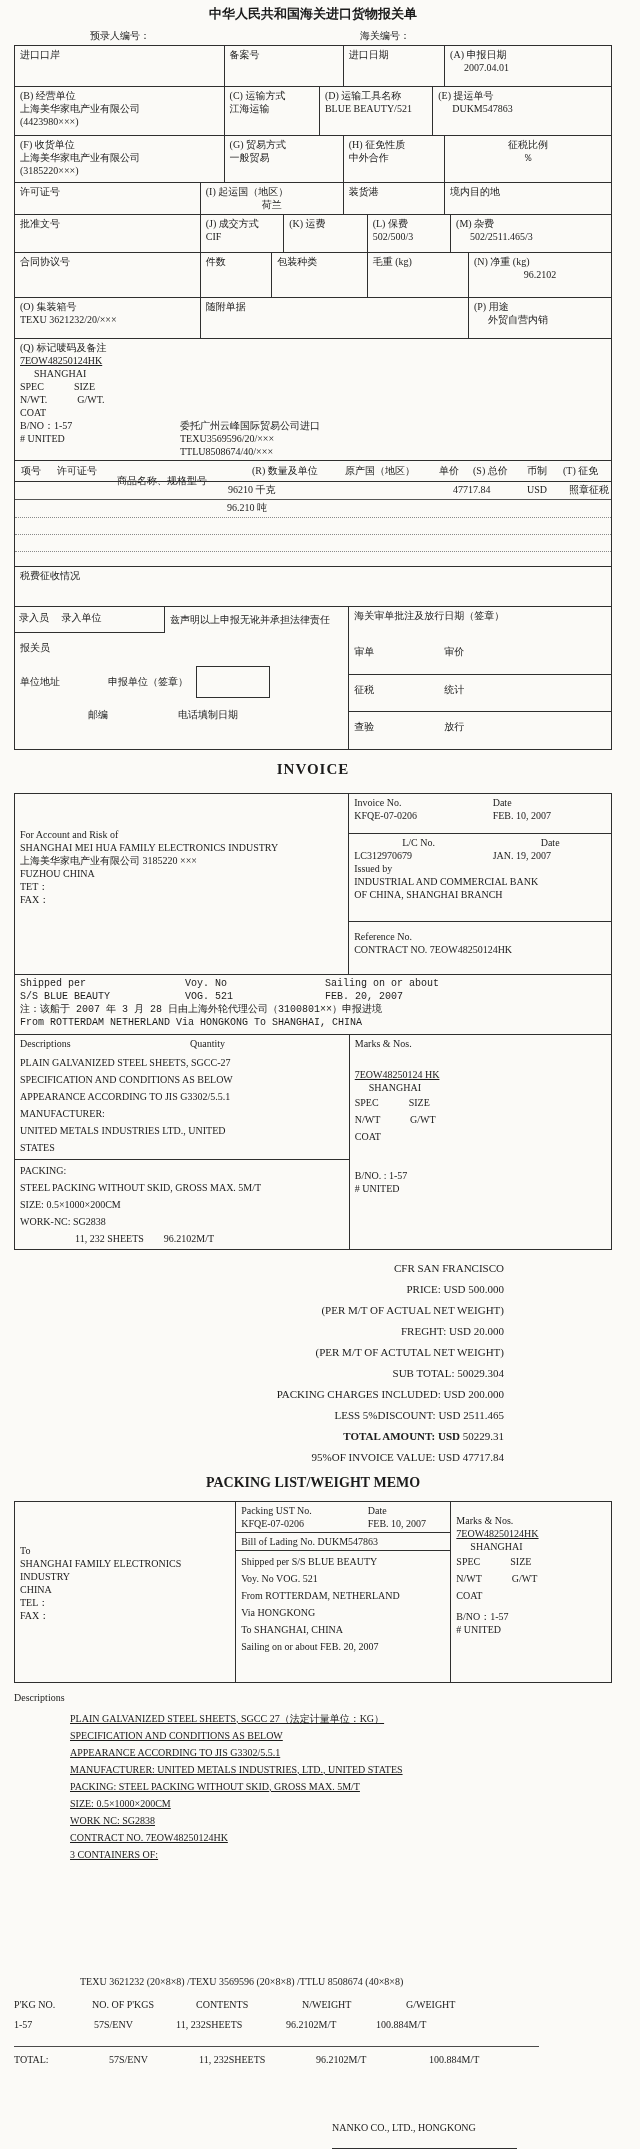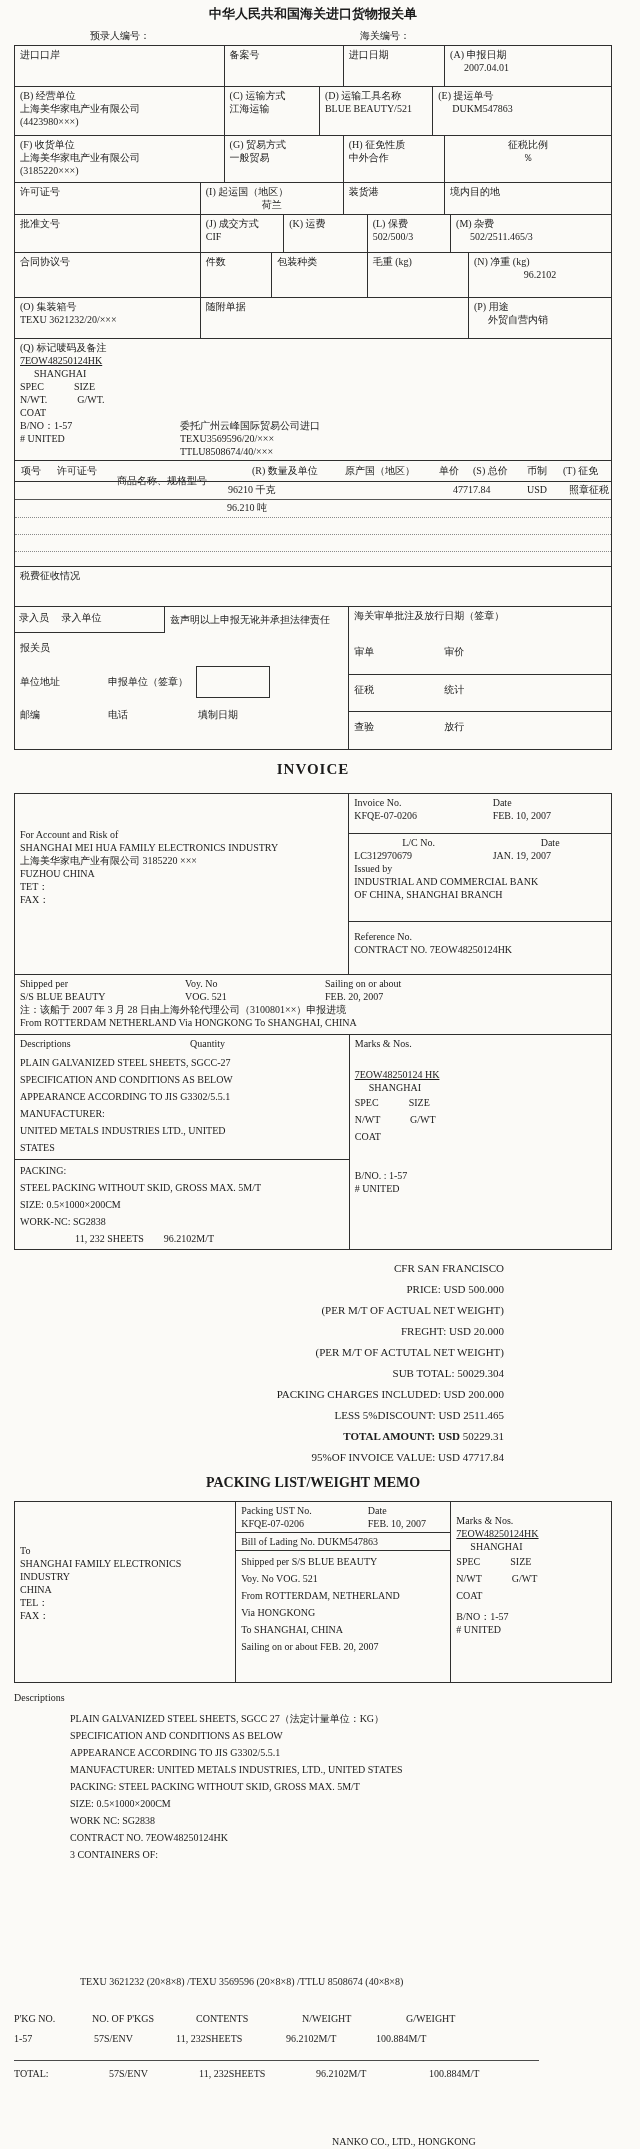--- a/index.html
+++ b/index.html
@@ -210,21 +210,21 @@
             <span style="margin-left:10px;">录入单位</span>
           </div>
           <div class="c" style="flex:1;padding-top:6px;">兹声明以上申报无讹并承担法律责任</div>
         </div>
         <div class="c" style="margin-top:6px;">报关员</div>
         <div class="fr c" style="margin-top:8px;align-items:center;">
           <span style="width:88px;">单位地址</span>
           <span style="margin-right:8px;">申报单位（签章）</span>
           <span class="stampbox"></span>
         </div>
-        <div class="fr c" style="margin-top:6px;">
+        <div class="fr c" style="margin-top:6px;text-align:right;">
           <span style="width:88px;">邮编</span>
           <span style="width:90px;">电话</span>
           <span>填制日期</span>
         </div>
       </div>
       <div class="bl" style="width:44%;display:flex;flex-direction:column;">
         <div class="c" style="height:30px;">海关审单批注及放行日期（签章）</div>
         <div class="fr c bb" style="flex:1;align-items:flex-start;padding-top:8px;">
           <span style="width:90px;">审单</span>
           <span>审价</span>
@@ -277,21 +277,21 @@
           <div>INDUSTRIAL AND COMMERCIAL BANK</div>
           <div>OF CHINA, SHANGHAI BRANCH</div>
         </div>
         <div class="c" style="flex:1;padding-top:8px;">
           <div>Reference No.</div>
           <div>CONTRACT NO. 7EOW48250124HK</div>
         </div>
       </div>
     </div>
 
-    <div class="c bt" style="min-height:60px;">
+    <div class="c bt" style="min-height:60px;font-family:Liberation Mono, monospace;">
       <div class="fr">
         <span style="width:165px;">Shipped per</span>
         <span style="width:140px;">Voy. No</span>
         <span>Sailing on or about</span>
       </div>
       <div class="fr">
         <span style="width:165px;">S/S BLUE BEAUTY</span>
         <span style="width:140px;">VOG. 521</span>
         <span>FEB. 20, 2007</span>
       </div>
@@ -386,35 +386,35 @@
       <div class="pre descline">SPEC            SIZE</div>
       <div class="pre descline">N/WT            G/WT</div>
       <div class="descline">COAT</div>
       <div style="margin-top:6px;">B/NO：1-57</div>
       <div># UNITED</div>
     </div>
   </div>
 
   <div style="margin-top:8px;">Descriptions</div>
 
-  <div style="margin:6px 0 0 56px;">
+  <div style="margin:6px 0 0 56px;text-decoration:underline;">
     <div class="descline">PLAIN GALVANIZED STEEL SHEETS, SGCC 27（法定计量单位：KG）</div>
     <div class="descline">SPECIFICATION AND CONDITIONS AS BELOW</div>
     <div class="descline">APPEARANCE ACCORDING TO JIS G3302/5.5.1</div>
     <div class="descline">MANUFACTURER: UNITED METALS INDUSTRIES, LTD., UNITED STATES</div>
     <div class="descline">PACKING: STEEL PACKING WITHOUT SKID, GROSS MAX. 5M/T</div>
     <div class="descline">SIZE: 0.5×1000×200CM</div>
     <div class="descline">WORK NC: SG2838</div>
     <div class="descline">CONTRACT NO. 7EOW48250124HK</div>
     <div class="descline">3 CONTAINERS OF:</div>
   </div>
 
   <div style="margin:112px 0 0 66px;">TEXU 3621232 (20×8×8) /TEXU 3569596 (20×8×8) /TTLU 8508674 (40×8×8)</div>
 
-  <div class="rel" style="height:20px;margin-top:24px;">
+  <div class="rel" style="height:20px;margin-top:10px;">
     <span class="abs" style="left:0;">P'KG NO.</span>
     <span class="abs" style="left:78px;">NO. OF P'KGS</span>
     <span class="abs" style="left:182px;">CONTENTS</span>
     <span class="abs" style="left:288px;">N/WEIGHT</span>
     <span class="abs" style="left:392px;">G/WEIGHT</span>
   </div>
   <div class="rel" style="height:20px;">
     <span class="abs" style="left:0;">1-57</span>
     <span class="abs" style="left:80px;">57S/ENV</span>
     <span class="abs" style="left:162px;">11, 232SHEETS</span>

